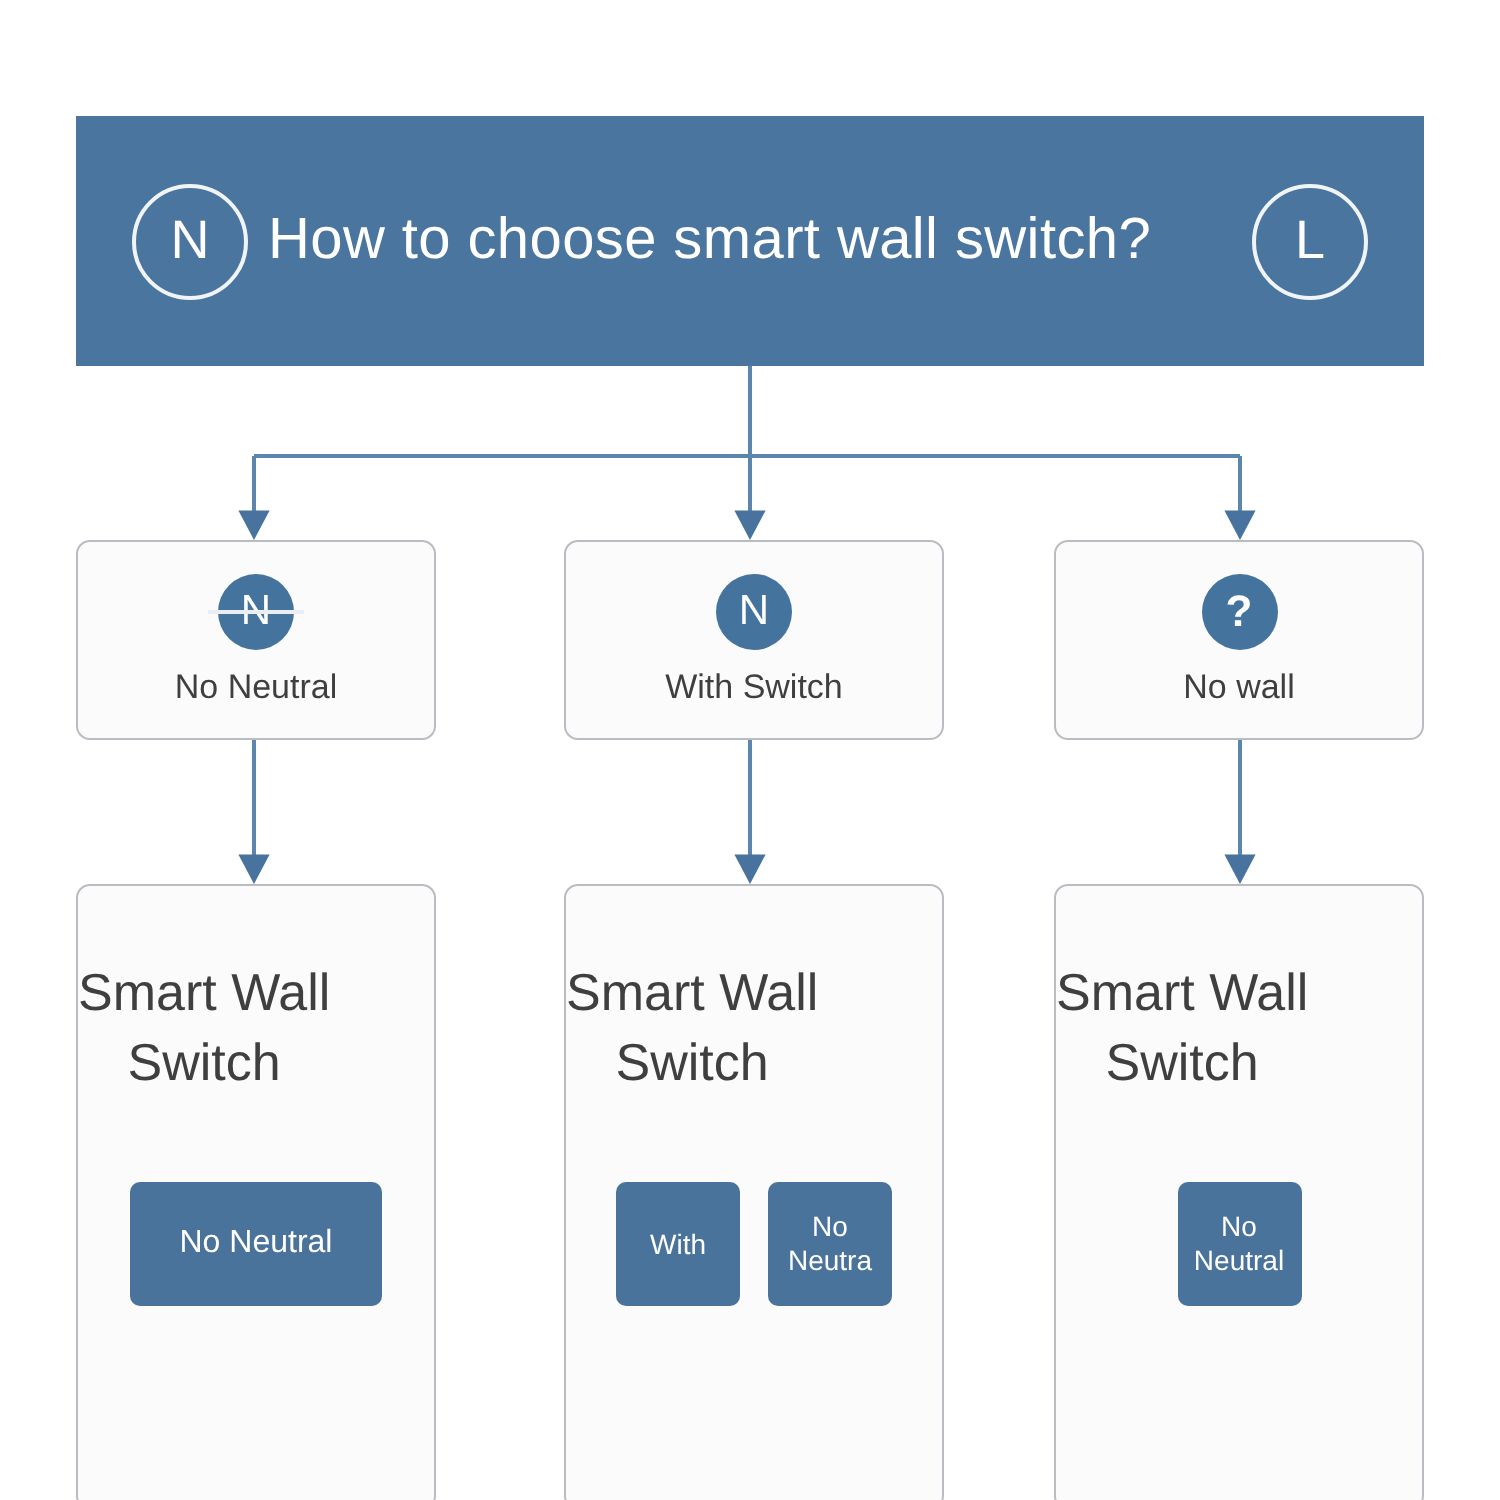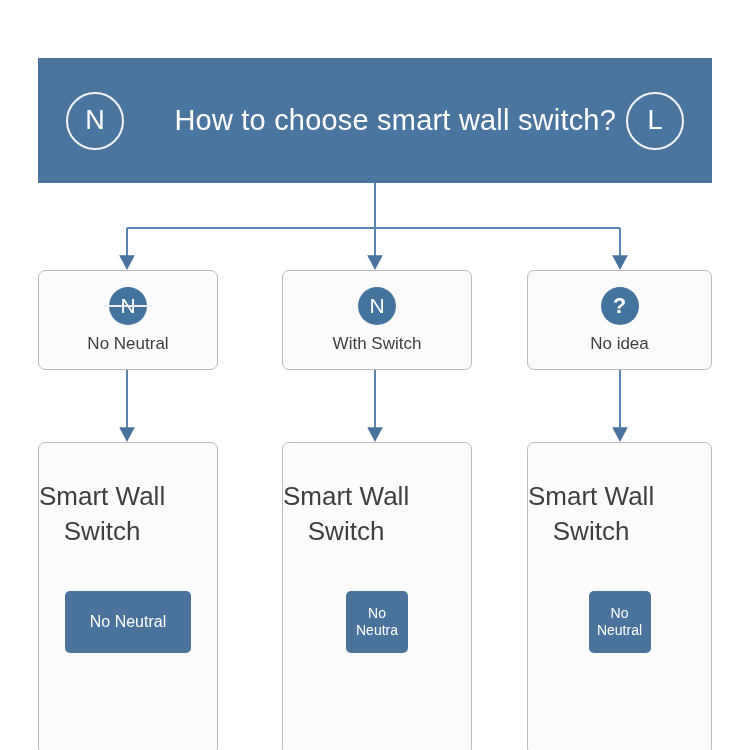--- a/index.html
+++ b/index.html
@@ -41,21 +41,21 @@
     height: 125px;
     background: #4a759e;
     display: flex;
     align-items: center;
     justify-content: space-between;
     box-sizing: border-box;
     padding: 0 28px;
   }
   .banner-title {
     flex: 1 1 auto;
-    text-align: right;
+    text-align: left;
     color: #ffffff;
     font-size: 29px;
     line-height: 1.32;
     letter-spacing: 0.2px;
     padding: 0 10px;
   }
   .ring {
     flex: 0 0 auto;
     width: 58px;
     height: 58px;
@@ -212,35 +212,36 @@
     <div class="badge-wrap">
       <div class="badge">N</div>
     </div>
     <div class="option-label">With Switch</div>
   </div>
 
   <div class="card option col-2">
     <div class="badge-wrap">
       <div class="badge q">?</div>
     </div>
-    <div class="option-label">No idea</div>
+    <div class="option-label">No wall</div>
   </div>
 
   <div class="card product col-0">
     <div class="product-title">Smart Wall
 Switch</div>
     <div class="btn-row">
       <button class="btn wide">No Neutral</button>
     </div>
   </div>
 
   <div class="card product col-1">
     <div class="product-title">Smart Wall
 Switch</div>
     <div class="btn-row">
+      <button class="btn small">With</button>
       <button class="btn small">No
 Neutra</button>
     </div>
   </div>
 
   <div class="card product col-2">
     <div class="product-title">Smart Wall
 Switch</div>
     <div class="btn-row">
       <button class="btn small">No

